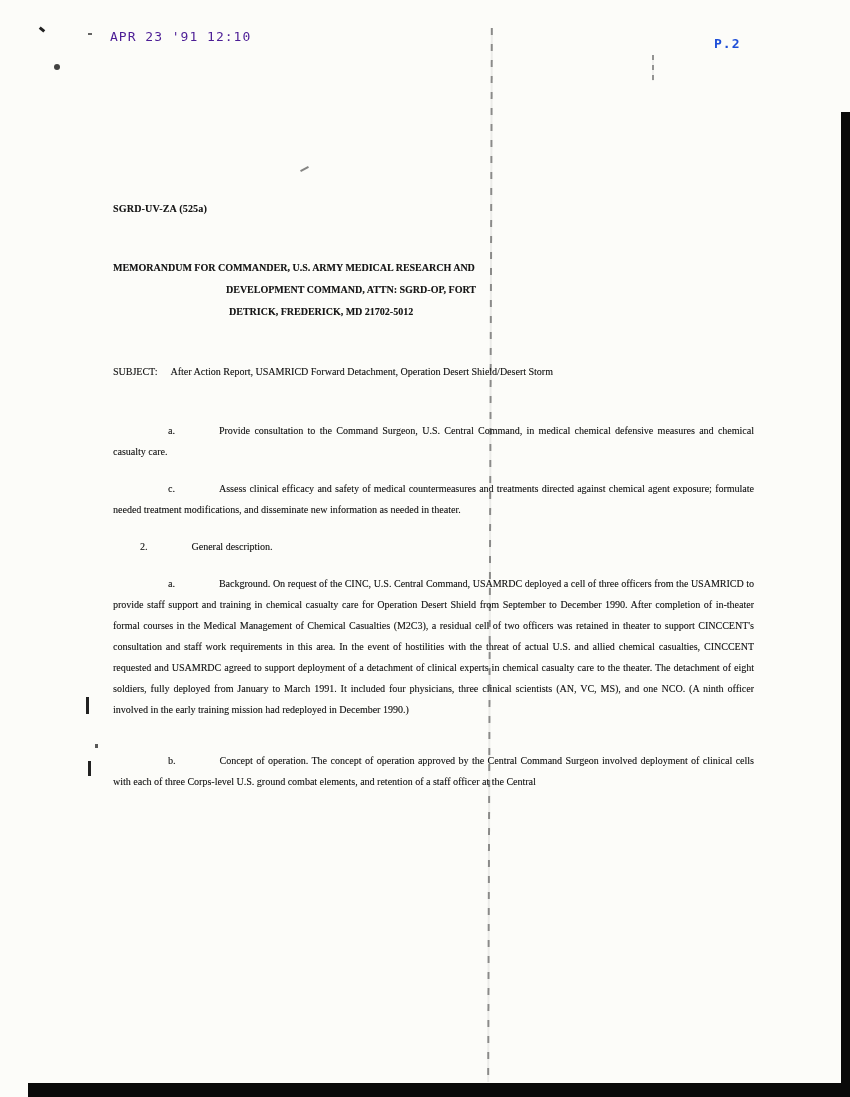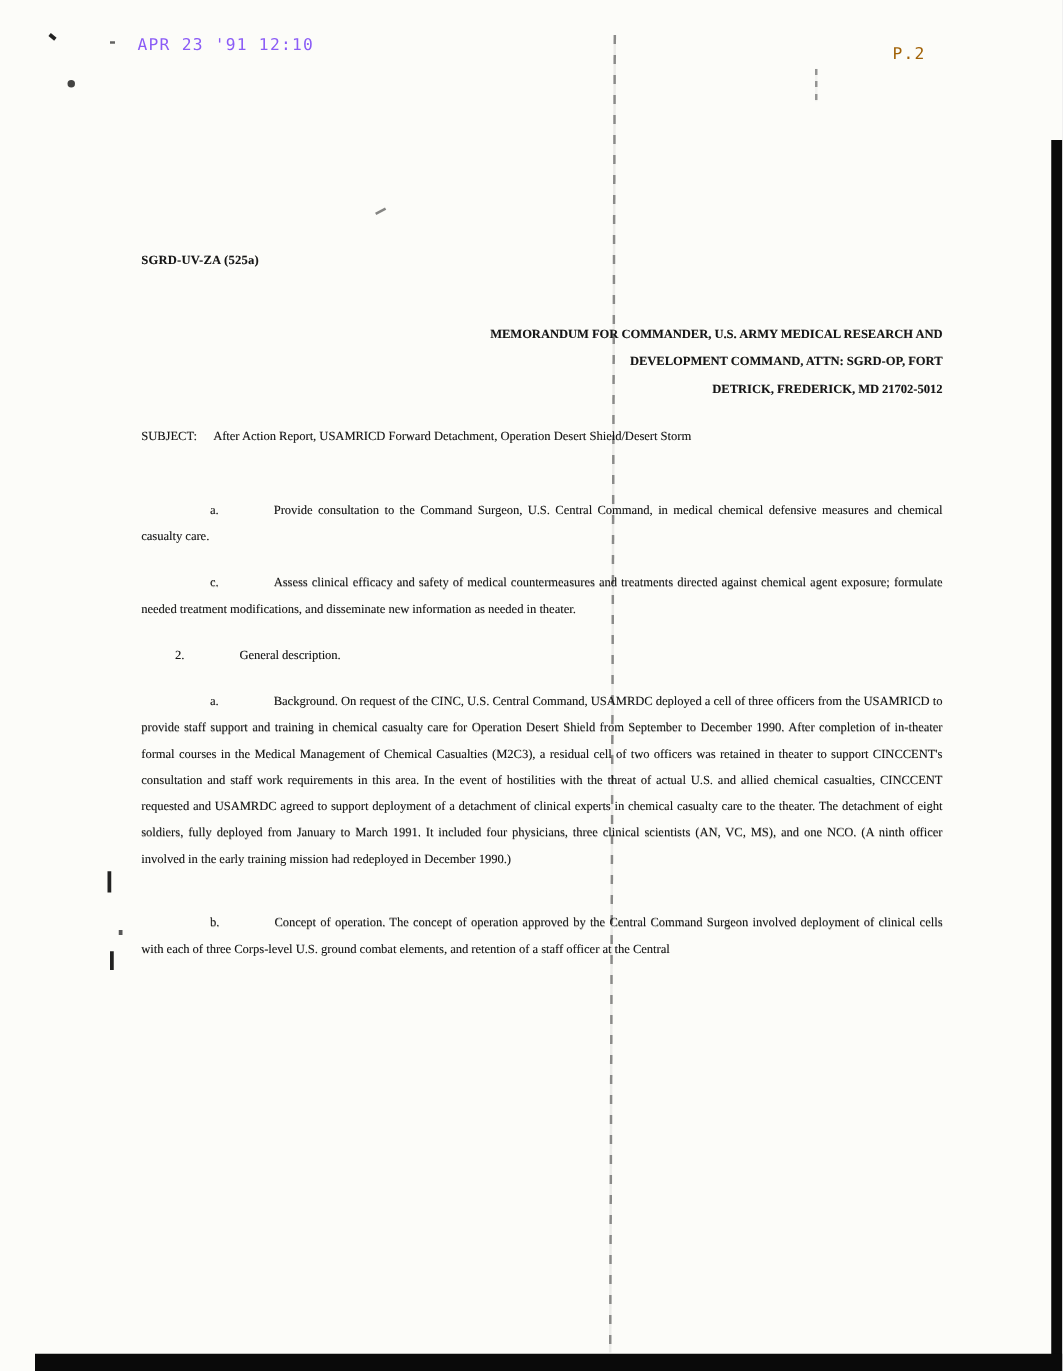--- a/index.html
+++ b/index.html
@@ -18,30 +18,31 @@
     color: #161616;
   }
   
   .fax-time {
     position: absolute;
     left: 110px;
     top: 29px;
     font-family: "DejaVu Sans Mono", monospace;
     font-size: 13px;
     letter-spacing: 1px;
-    color: #8b5cf6;
+    color: #4c1d95;
   }
   .fax-page {
     position: absolute;
     left: 714px;
     top: 36px;
     font-family: "DejaVu Sans Mono", monospace;
     font-size: 13px;
     letter-spacing: 1px;
-    color: #a16207;
+    color: #1d4ed8;
+    font-weight: bold;
   }
   
   .fold-line {
     position: absolute;
     left: 489px;
     top: 28px;
     width: 2px;
     height: 1054px;
     background: repeating-linear-gradient(
       180deg,
@@ -97,22 +98,21 @@
     text-shadow: 0.2px 0.2px 0 rgba(0,0,0,0.35);
   }
   .office-symbol {
     font-weight: bold;
     letter-spacing: 0.2px;
     margin: 0 0 38px 0;
   }
   .memo-for {
     font-weight: bold;
     line-height: 22px;
-    margin: 0 0 16px 0;
-    text-align: right;
+    margin: 0 0 38px 0;
   }
   .memo-for .cont1 { padding-left: 113px; }
   .memo-for .cont2 { padding-left: 116px; }
   .subject {
     margin: 0 0 38px 0;
   }
   .subject .subject-label { margin-right: 13px; }
   .para {
     margin: 0 0 16px 0;
     text-align: justify;

